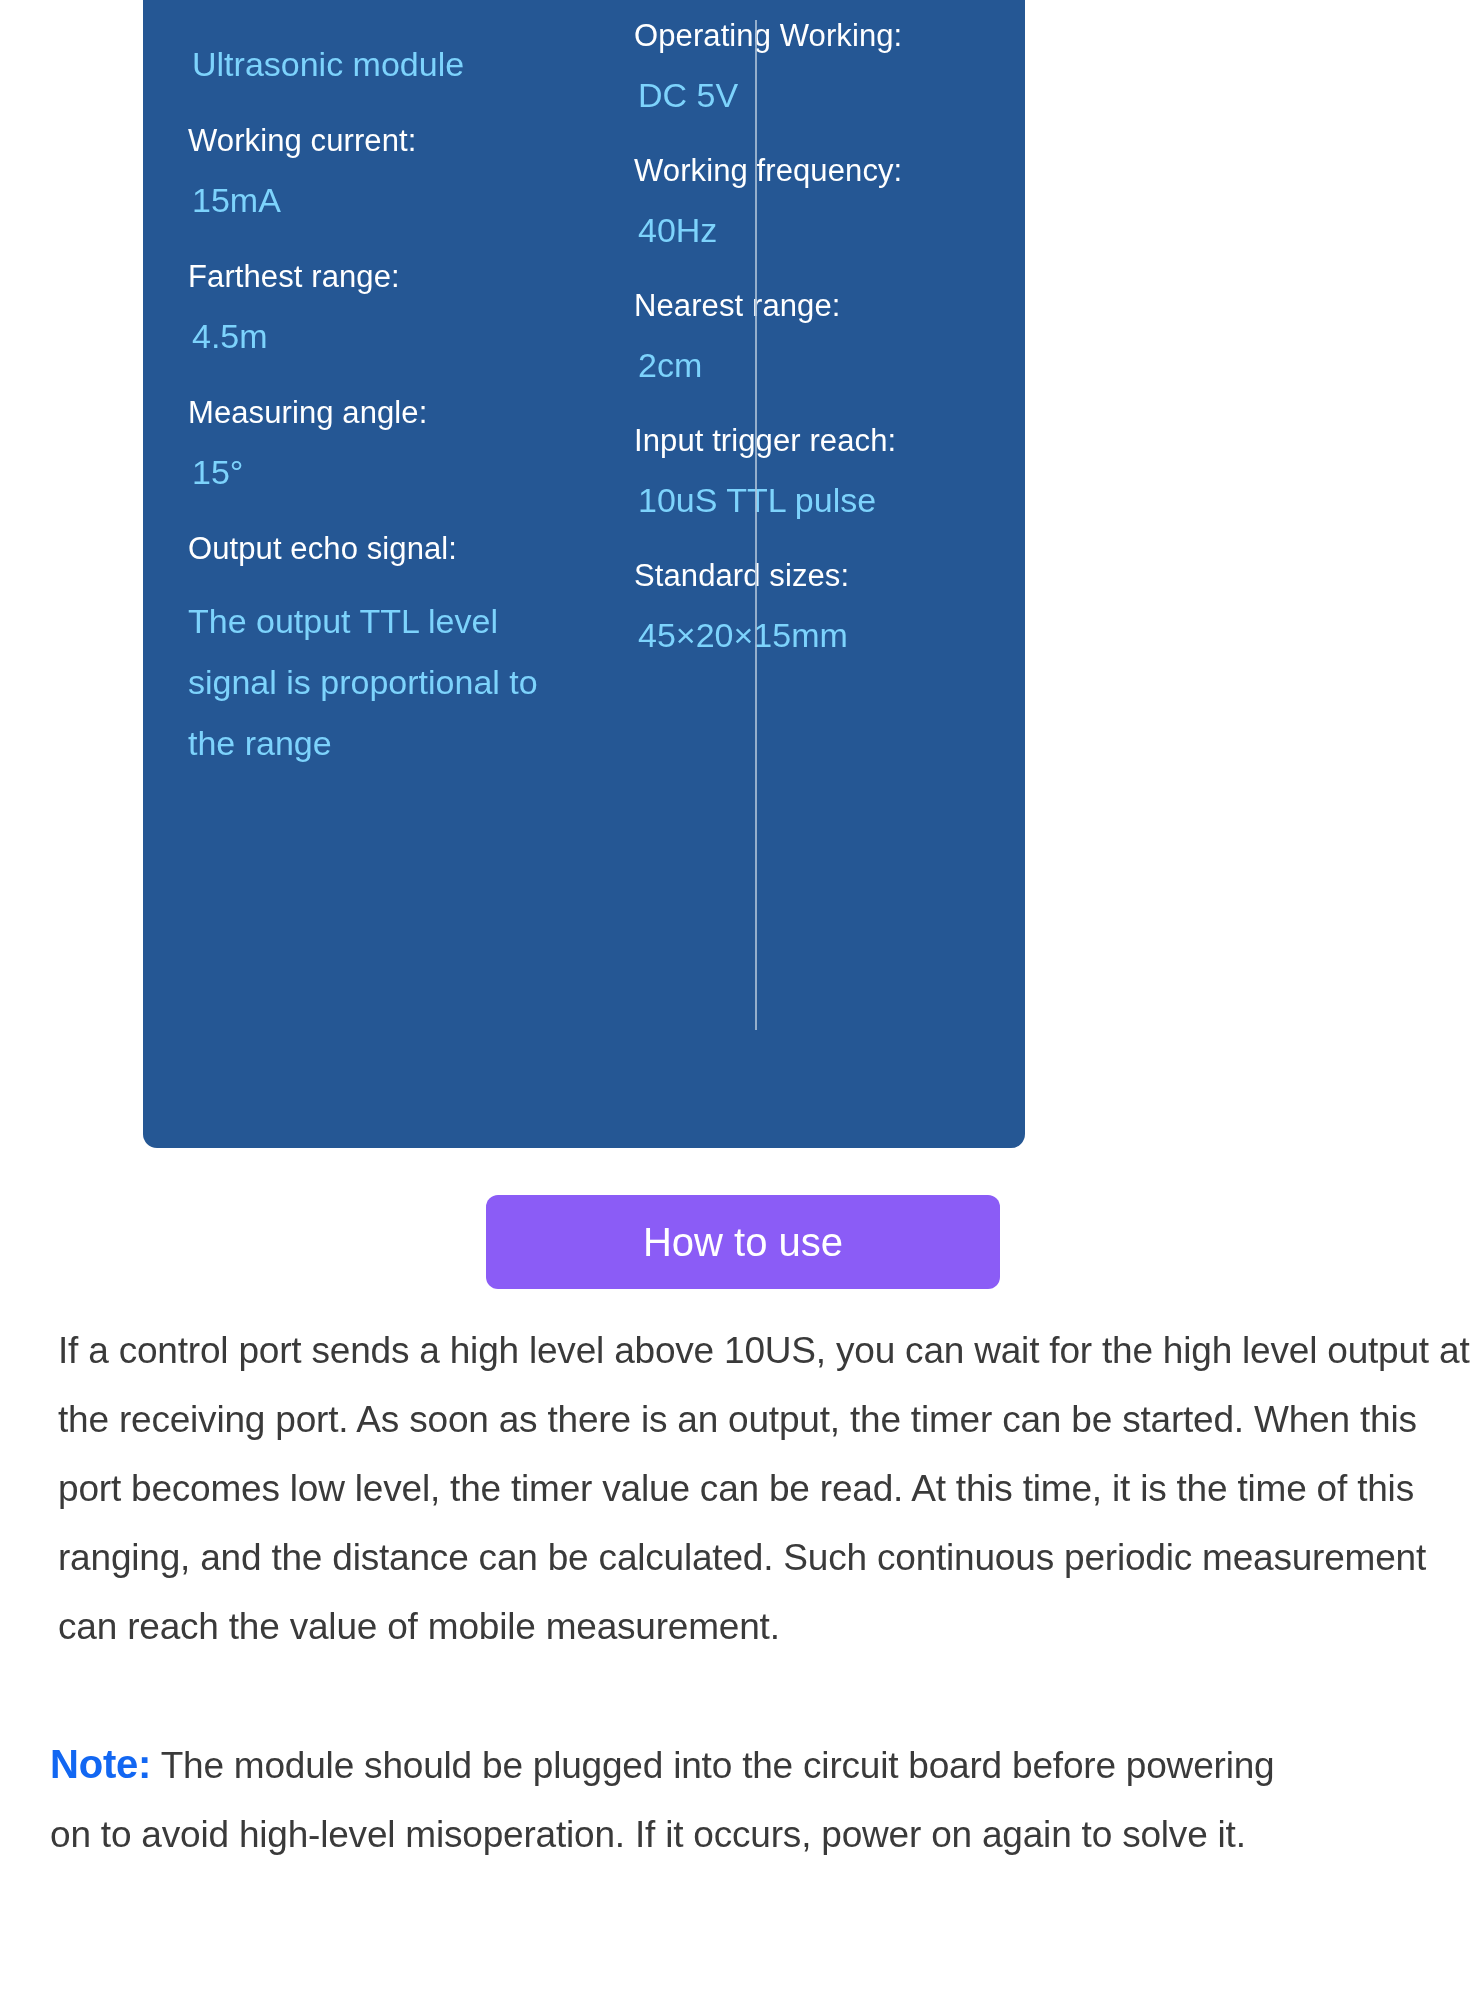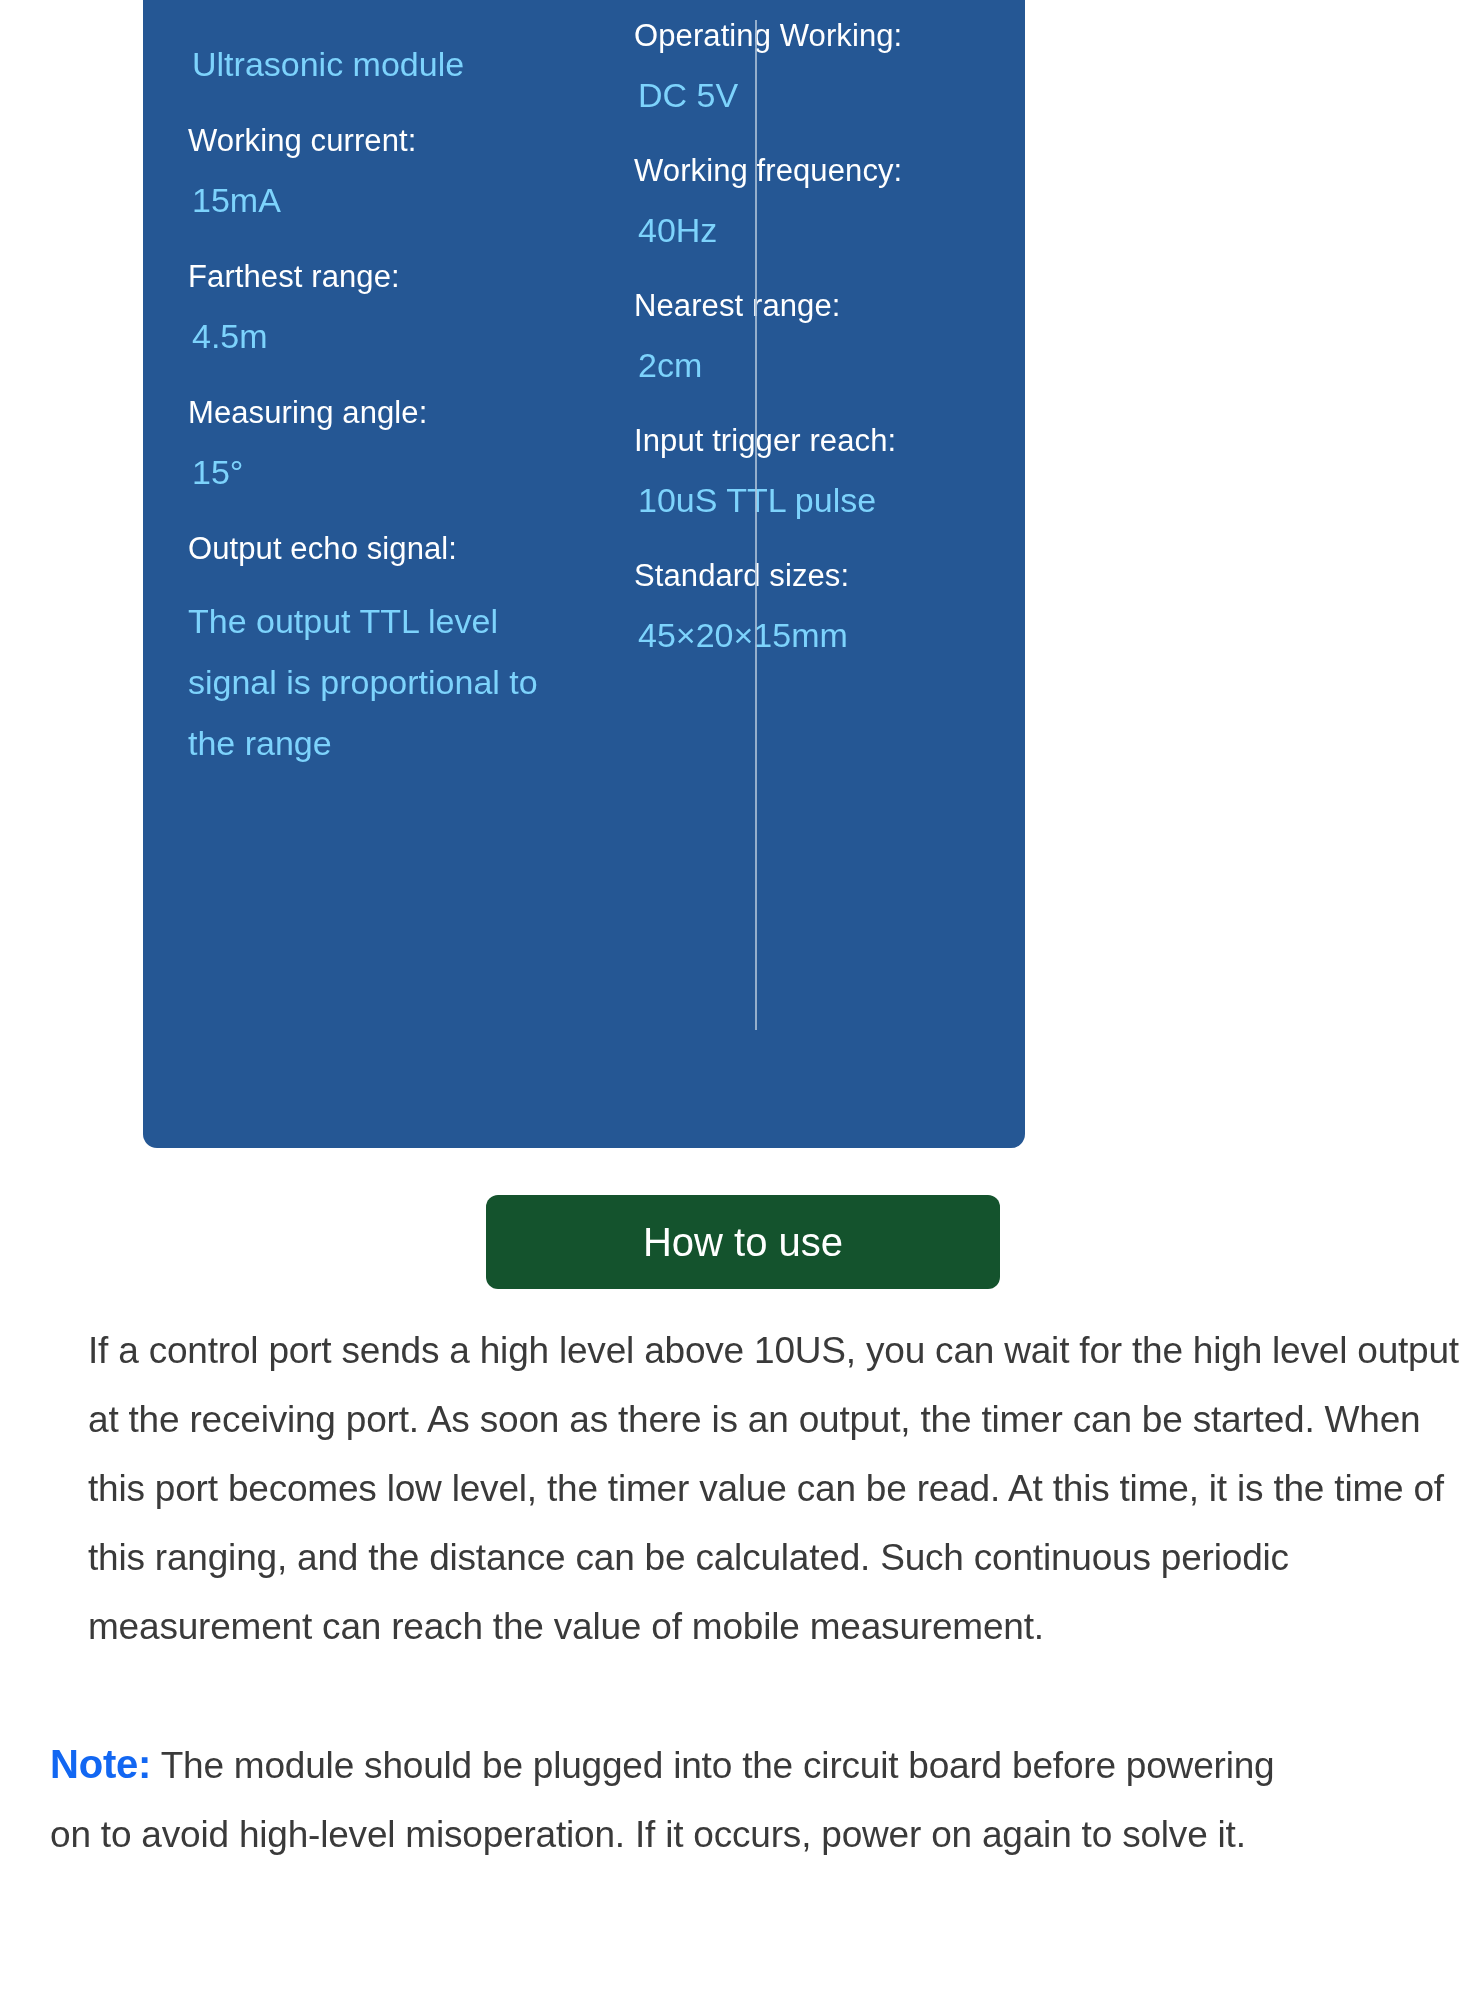--- a/index.html
+++ b/index.html
@@ -77,21 +77,21 @@
   .left  .spec-item:nth-child(3) { margin-bottom: 44px; }
   .left  .spec-item:nth-child(4) { margin-bottom: 44px; }
 
   
   .howto-btn {
     position: absolute;
     left: 486px;
     top: 1195px;
     width: 514px;
     height: 94px;
-    background: #14532d;
+    background: #8b5cf6;
     border: none;
     border-radius: 12px;
     color: #ffffff;
     font-family: "Liberation Sans", sans-serif;
     font-size: 40px;
     line-height: 94px;
     text-align: center;
     padding: 0;
     cursor: pointer;
   }
@@ -105,21 +105,21 @@
     color: #3a3a3a;
     font-size: 37px;
     line-height: 69px;
     letter-spacing: -0.2px;
     box-sizing: border-box;
     padding: 0 4px 0 0;
   }
   .body-copy p {
     margin: 0;
   }
-  .body-copy .indent { padding-left: 88px; }
+  .body-copy .indent { padding-left: 58px; }
 
   .note-block {
     position: absolute;
     left: 0px;
     top: 1730px;
     width: 1303px;
     color: #3a3a3a;
     font-size: 37px;
     line-height: 69px;
     letter-spacing: -0.2px;

